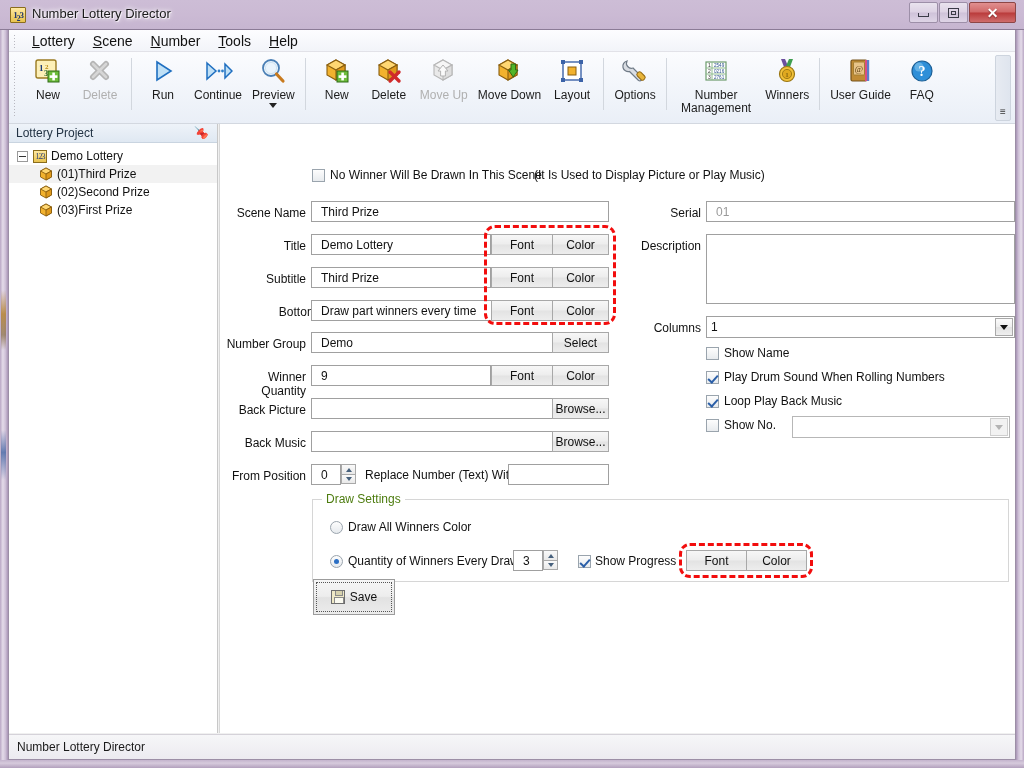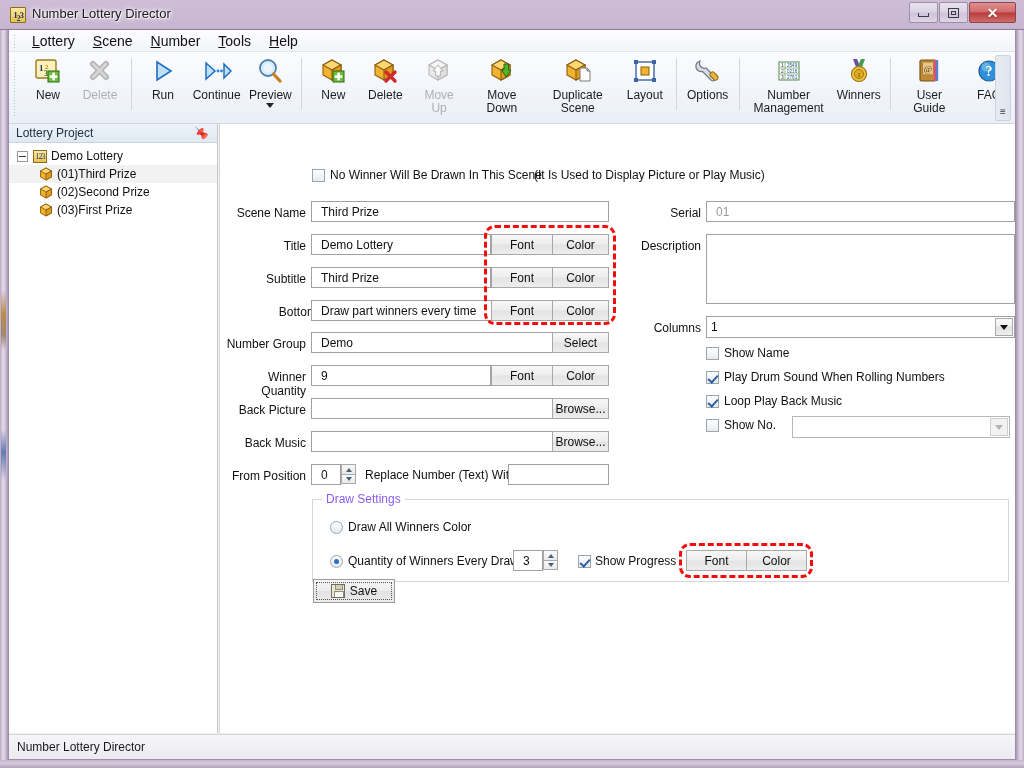--- a/index.html
+++ b/index.html
@@ -186,24 +186,24 @@
   .spin{position:absolute;width:15px;height:21px;box-sizing:border-box;}
   .spin div{
     height:10px;box-sizing:border-box;border:1px solid #a9a9a9;
     background:linear-gradient(180deg,#fafafa,#e9e9e9);
     display:flex;align-items:center;justify-content:center;
   }
   .spin .up{border-bottom:none;}
   .arrU{width:0;height:0;border-left:3px solid transparent;border-right:3px solid transparent;border-bottom:4px solid #46607c;}
   .arrD{width:0;height:0;border-left:3px solid transparent;border-right:3px solid transparent;border-top:4px solid #46607c;}
   .gbox{position:absolute;box-sizing:border-box;border:1px solid #d6d6d6;}
-  .gbox .gt{position:absolute;left:9px;top:-8px;background:#fff;padding:0 4px;font-size:12px;color:#8b5cf6;}
+  .gbox .gt{position:absolute;left:9px;top:-8px;background:#fff;padding:0 4px;font-size:12px;color:#4d7c0f;}
   .dash{position:absolute;box-sizing:border-box;border:3px dashed #f20d0d;border-radius:11px;pointer-events:none;}
   .savebtn{
-    position:absolute;box-sizing:border-box;height:24px;
+    position:absolute;box-sizing:border-box;height:36px;
     border:1px solid #9c9c9c;
     background:linear-gradient(180deg,#f6f6f6 0%,#ededed 48%,#e2e2e2 52%,#ececec 100%);
     display:flex;align-items:center;justify-content:center;gap:5px;font-size:12px;color:#111;
   }
   .savebtn .inner{position:absolute;left:2px;top:2px;right:2px;bottom:2px;border:1px dotted #555;}
   .disk{width:14px;height:14px;position:relative;background:#efe9c6;border:1px solid #6d6d6d;box-sizing:border-box;}
   .disk:before{content:"";position:absolute;left:3px;top:0;width:8px;height:5px;background:#d7d2ae;border:1px solid #8a8a8a;border-top:none;box-sizing:border-box;}
   .disk:after{content:"";position:absolute;left:2px;bottom:0;width:10px;height:6px;background:#fbfaf0;border:1px solid #8a8a8a;border-bottom:none;box-sizing:border-box;}
 </style>
 </head>
@@ -367,32 +367,20 @@
             <svg width="30" height="30" viewBox="0 0 30 30">
               <polygon points="14,4 23,9 23,19 14,24 5,19 5,9" fill="#f2b22e" stroke="#8a5f10" stroke-width="1.1"></polygon>
               <polygon points="14,4 23,9 14,14 5,9" fill="#ffd772" stroke="#8a5f10" stroke-width="1.1"></polygon>
               <polygon points="14,14 23,9 23,19 14,24" fill="#e09a1c" stroke="#8a5f10" stroke-width="1.1"></polygon>
               <polygon points="17,8 21.5,8 21.5,14 24,14 19.2,21 14.5,14 17,14" fill="#52b528" stroke="#2d6b14" stroke-width="1"></polygon>
             </svg>
           </div>
           <div class="lbl">Move Down</div>
         </div>
 
-        <div class="tbtn">
-          <div class="ticon">
-            <svg width="30" height="30" viewBox="0 0 30 30">
-              <polygon points="13,4 22,9 22,19 13,24 4,19 4,9" fill="#f2b22e" stroke="#8a5f10" stroke-width="1.1"></polygon>
-              <polygon points="13,4 22,9 13,14 4,9" fill="#ffd772" stroke="#8a5f10" stroke-width="1.1"></polygon>
-              <polygon points="13,14 22,9 22,19 13,24" fill="#e09a1c" stroke="#8a5f10" stroke-width="1.1"></polygon>
-              <polygon points="17,12 24,12 27,15 27,25 17,25" fill="#fdfdfd" stroke="#7d7d7d" stroke-width="1"></polygon>
-              <polygon points="24,12 27,15 24,15" fill="#d6d6d6" stroke="#7d7d7d" stroke-width="1"></polygon>
-            </svg>
-          </div>
-          <div class="lbl">Duplicate Scene</div>
-        </div>
 
         <div class="tbtn">
           <div class="ticon">
             <svg width="30" height="30" viewBox="0 0 30 30">
               <rect x="6" y="6" width="18" height="18" fill="#fff" stroke="#3c63a8" stroke-width="1.4"></rect>
               <rect x="11" y="11" width="8" height="8" fill="#f2b22e" stroke="#8a5f10" stroke-width="1"></rect>
               <g fill="#3c63a8">
                   <rect x="4" y="4" width="4" height="4"></rect>
                   <rect x="22" y="4" width="4" height="4"></rect>
                   <rect x="4" y="22" width="4" height="4"></rect>

